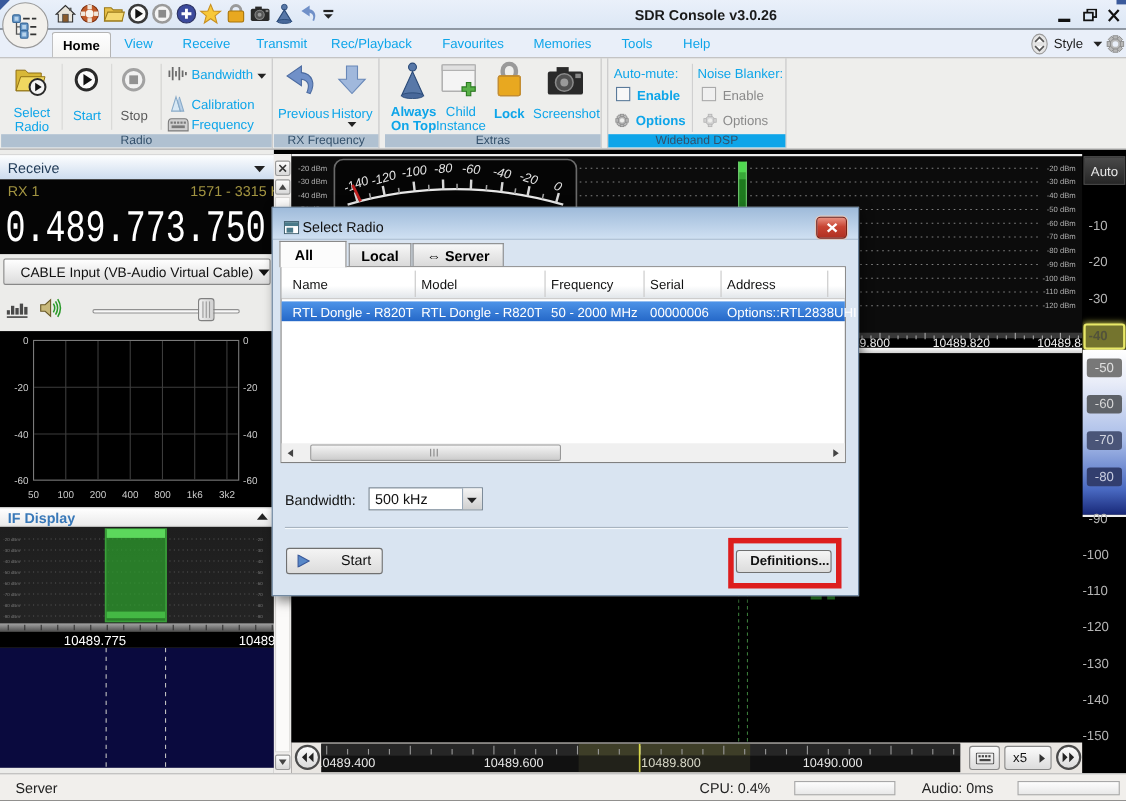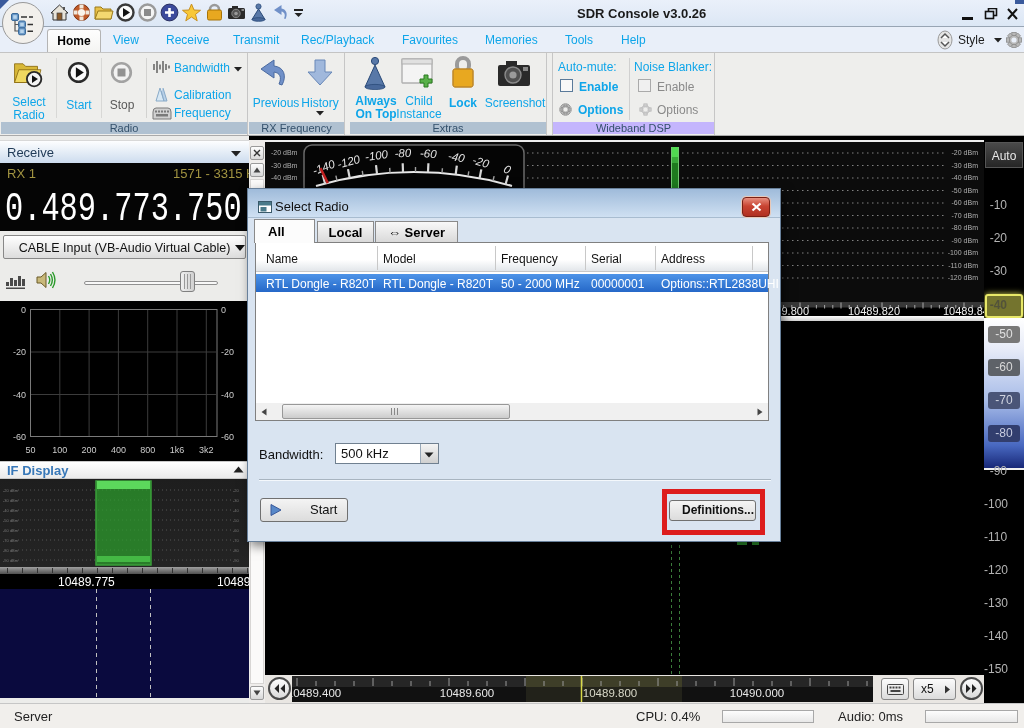--- a/index.html
+++ b/index.html
@@ -233,21 +233,21 @@
 <svg class="abs" style="left:496px;top:58px;" width="36" height="30" viewBox="0 0 36 30">
  <rect x="2" y="7" width="32" height="21" rx="2" fill="#2a2a2a"></rect>
  <rect x="10" y="3" width="11" height="5" fill="#2a2a2a"></rect>
  <circle cx="17" cy="17" r="8" fill="#505050" stroke="#8a8a8a" stroke-width="1.4"></circle>
  <circle cx="17" cy="17" r="3.6" fill="#9a9a9a"></circle>
  <rect x="27" y="9" width="5" height="4" fill="#888"></rect>
 </svg>
 <div class="t12 ctr" style="left:480px;top:96px;width:70px;">Screenshot</div>
 
 <div class="abs" style="left:552px;top:53px;width:163px;height:82px;border-right:1px solid #c6c6c6;border-left:1px solid #c6c6c6;"></div>
-<div class="abs" style="left:553px;top:122px;width:161px;height:12px;background:#c4b5fd;color:#33506b;font-size:11px;text-align:center;line-height:12px;">Wideband DSP</div>
+<div class="abs" style="left:553px;top:122px;width:161px;height:12px;background:#0ea5e9;color:#33506b;font-size:11px;text-align:center;line-height:12px;">Wideband DSP</div>
 <div class="t12" style="left:558px;top:60px;">Auto-mute:</div>
 <div class="t12" style="left:634px;top:60px;">Noise Blanker:</div>
 <div class="abs" style="left:629px;top:58px;width:1px;height:62px;background:#d0d0d0;"></div>
 <div class="abs" style="left:560px;top:79px;width:13px;height:13px;background:#f8f8f8;border:1px solid #5a7a9a;"></div>
 <div class="t12" style="left:579px;top:80px;font-weight:bold;">Enable</div>
 <div class="abs" style="left:638px;top:79px;width:13px;height:13px;background:#f0f0f0;border:1px solid #aaa;"></div>
 <div class="t12" style="left:657px;top:80px;color:#8a8a8a;">Enable</div>
 <svg class="abs" style="left:558px;top:102px;" width="15" height="15" viewBox="0 0 20 20">
  <g fill="#b8b8b8" stroke="#8a8a8a" stroke-width="1">
       <circle cx="10" cy="10" r="5.5"></circle>
@@ -736,21 +736,21 @@
   <div class="abs" style="left:496px;top:3px;width:1px;height:24px;background:#c8c8c8;"></div>
   <div class="abs" style="left:10px;top:9px;font-size:12px;color:#111;">Name</div>
   <div class="abs" style="left:127px;top:9px;font-size:12px;color:#111;">Model</div>
   <div class="abs" style="left:245px;top:9px;font-size:12px;color:#111;">Frequency</div>
   <div class="abs" style="left:335px;top:9px;font-size:12px;color:#111;">Serial</div>
   <div class="abs" style="left:405px;top:9px;font-size:12px;color:#111;">Address</div>
   <div class="abs" style="left:0;top:31px;width:512px;height:18px;background:linear-gradient(#4e94e8,#2568c8);"></div>
   <div class="abs" style="left:10px;top:34px;font-size:12px;color:#fff;">RTL Dongle - R820T</div>
   <div class="abs" style="left:127px;top:34px;font-size:12px;color:#fff;">RTL Dongle - R820T</div>
   <div class="abs" style="left:245px;top:34px;font-size:12px;color:#fff;">50 - 2000 MHz</div>
-  <div class="abs" style="left:335px;top:34px;font-size:12px;color:#fff;">00000001</div>
+  <div class="abs" style="left:335px;top:34px;font-size:12px;color:#fff;">00000006</div>
   <div class="abs" style="left:405px;top:34px;font-size:12px;color:#fff;">Options::RTL2838UHI</div>
 
   <div class="abs" style="left:0;top:160px;width:512px;height:17px;background:#f0f0f0;"></div>
   <svg class="abs" style="left:5px;top:165px;" width="6" height="8" viewBox="0 0 6 8">
         <path d="M5.5 0.5 L5.5 7.5 L0.5 4 Z" fill="#444"></path>
       </svg>
   <svg class="abs" style="left:501px;top:165px;" width="6" height="8" viewBox="0 0 6 8">
         <path d="M0.5 0.5 L0.5 7.5 L5.5 4 Z" fill="#444"></path>
       </svg>
   <div class="abs" style="left:26px;top:161px;width:228px;height:15px;background:linear-gradient(#f4f4f4,#ccc);border:1px solid #989898;border-radius:2px;"></div>

